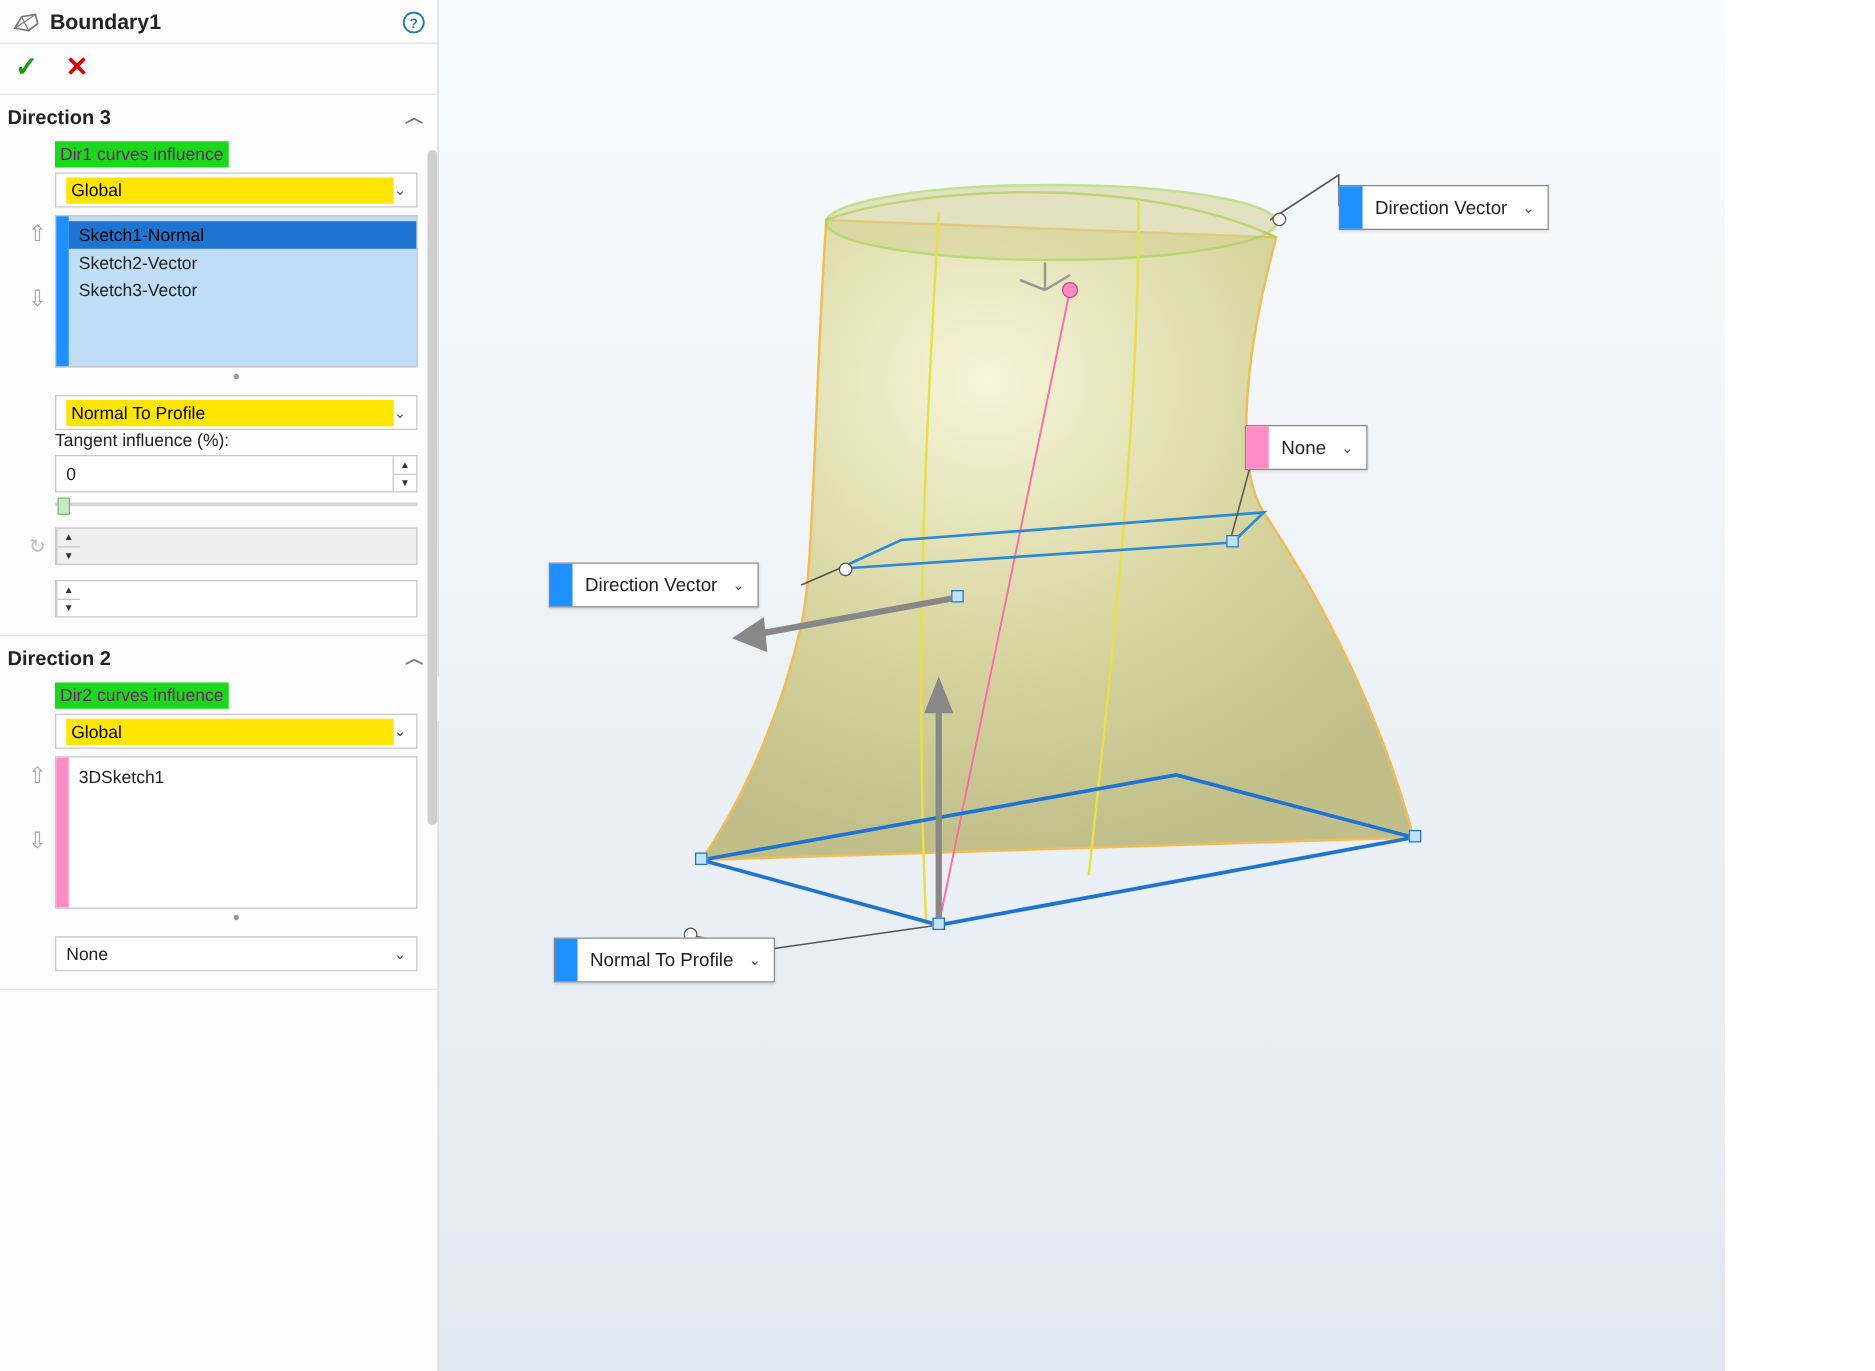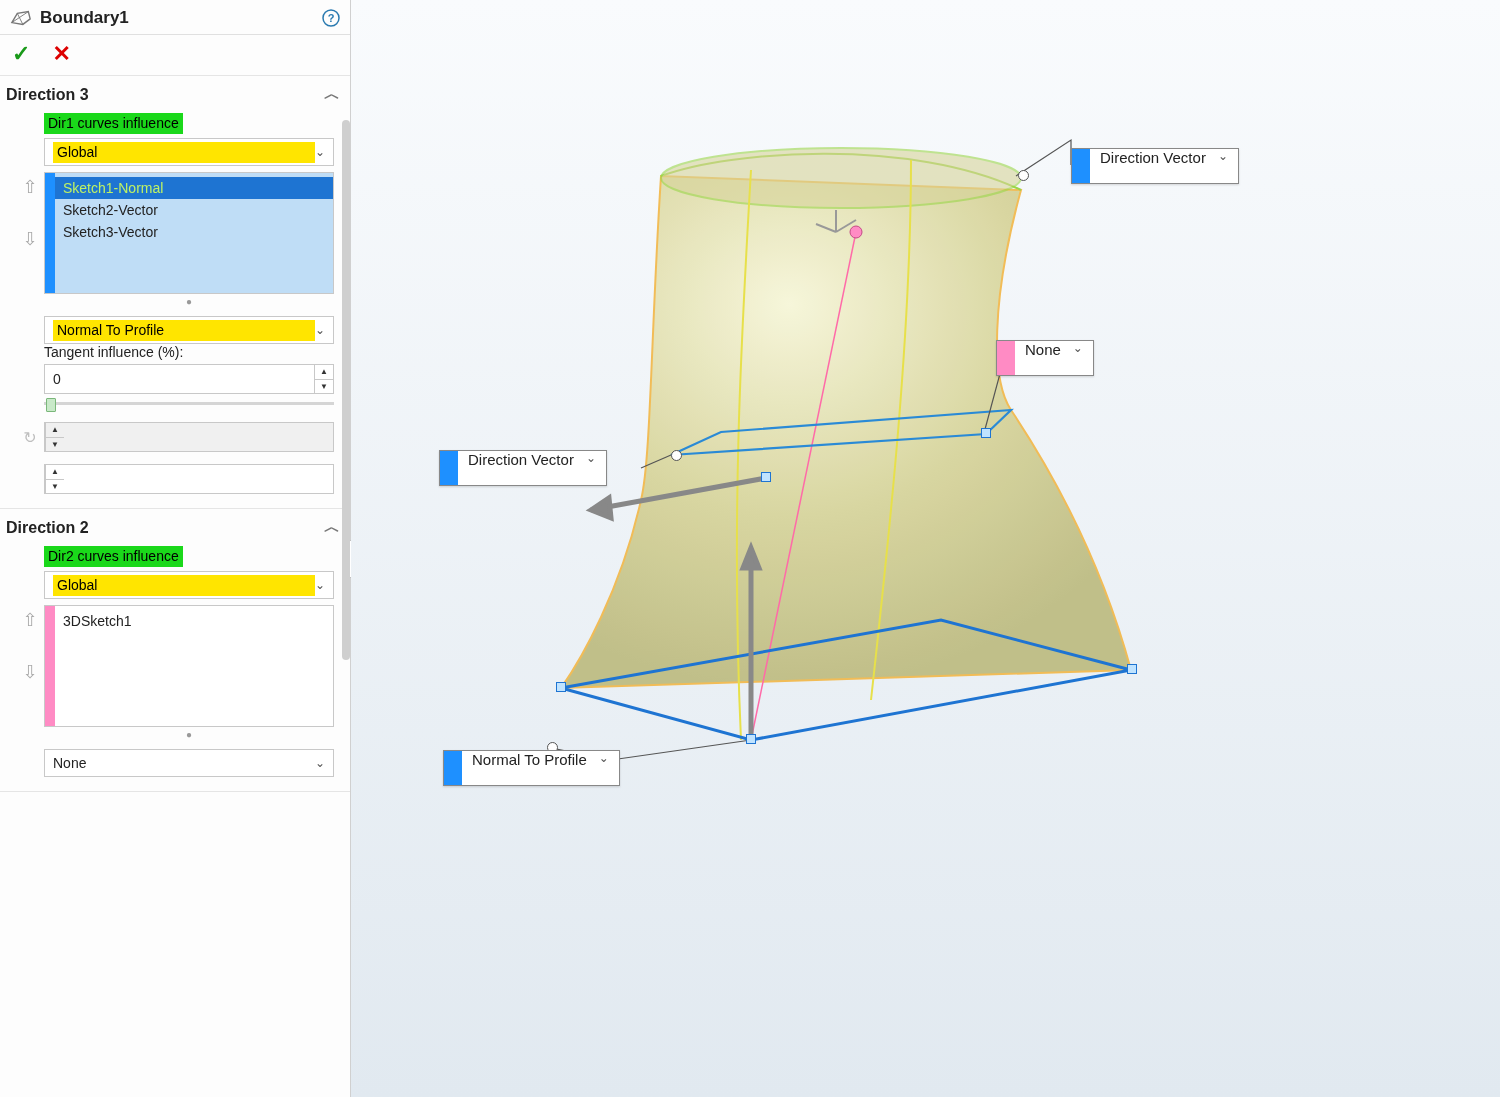--- a/index.html
+++ b/index.html
@@ -1,60 +1,60 @@
 <!DOCTYPE html>
 <html><head>
 <meta charset="utf-8">
 <style>
 html,body{margin:0;padding:0;font-family:"Segoe UI",Arial,sans-serif;font-size:14px;color:#222;background:#fff;height:100%;width:100%;overflow:hidden}
-.app{display:flex;height:1097px;width:1500px;position:relative;background:linear-gradient(#f6f9fc,#e4ecf3)}
+.app{display:flex;height:1097px;width:1380px;position:relative;background:linear-gradient(#f6f9fc,#e4ecf3)}
 .panel{width:350px;background:#fdfdfd;border-right:1px solid #d0d0d0;display:flex;flex-direction:column;overflow:hidden;position:relative}
 .panel-header{display:flex;align-items:center;padding:8px 10px 6px 10px;border-bottom:1px solid #e0e0e0}
 .feat-icon{width:22px;height:18px;margin-right:8px;position:relative}
 .feat-icon svg{width:100%;height:100%}
 .feat-title{font-weight:700;font-size:17px;flex:1}
 .help-icon{width:18px;height:18px;color:#2a7ab0;cursor:pointer}
 .ok-cancel{display:flex;gap:22px;padding:8px 12px 10px 12px;border-bottom:1px solid #e5e5e5}
 .ok-btn{color:#1a9a1a;font-size:22px;line-height:1;cursor:pointer;font-weight:900}
 .cancel-btn{color:#d00;font-size:22px;line-height:1;cursor:pointer;font-weight:900}
 .section{border-bottom:1px solid #e5e5e5}
 .sec-head{display:flex;align-items:center;padding:8px 10px 4px 6px;font-weight:700;font-size:16px;cursor:pointer}
 .sec-head .chev{margin-left:auto;color:#777}
 .sec-body{padding:4px 16px 14px 16px}
-.hl-green{background:#1ad81a;color:#000000;padding:0 4px 1px 4px;display:inline-block;line-height:20px}
+.hl-green{background:#1ad81a;color:#701a75;padding:0 4px 1px 4px;display:inline-block;line-height:20px}
 .hl-yellow{background:#ffe500;color:#000;padding:0 4px 1px 4px;display:inline-block;line-height:20px}
 .dropdown{display:flex;align-items:center;border:1px solid #c8c8c8;background:#fff;height:26px;padding:0 8px;margin-top:4px;cursor:pointer}
 .dropdown .val{flex:1}
 .dropdown .arr{color:#555;font-size:12px}
 .listwrap{display:flex;margin-top:6px}
 .arrows{display:flex;flex-direction:column;gap:30px;width:28px;align-items:center;padding-top:4px;color:#a9a9a9}
 .arrows .up,.arrows .dn{font-size:18px;cursor:pointer}
 .listbox{flex:1;border:1px solid #c8c8c8;background:#bfddf6;min-height:120px;display:flex}
 .listbox .bar{width:10px;background:#1e90ff}
 .listbox-pink .bar{background:#ff8bc4}
 .listbox-pink{background:#fff}
 .listbox .items{flex:1;padding:4px 0}
 .listbox .item{padding:3px 8px;cursor:pointer}
-.listbox .item.sel{background:#1e74d2;color:#bef264}
+.listbox .item.sel{background:#1e74d2;color:#000000}
 .scroll-dot{height:10px;display:flex;justify-content:center;align-items:center;color:#999;font-size:10px;margin-top:2px}
 .row-label{margin-top:0;margin-bottom:2px}
 .spinrow{display:flex;align-items:center;margin-top:4px}
 .spinrow .leadicon{width:28px;text-align:center;color:#bfbfbf;font-size:16px}
 .spin{flex:1;display:flex;border:1px solid #c8c8c8;height:28px;background:#fff}
 .spin.disabled{background:#f0f0f0;color:#9a9a9a}
 .spin .sval{flex:1;padding:0 8px;display:flex;align-items:center}
 .spin .btns{width:18px;display:flex;flex-direction:column;border-left:1px solid #c8c8c8}
 .spin .btns span{flex:1;display:flex;align-items:center;justify-content:center;font-size:8px;cursor:pointer;color:#333}
 .spin .btns span:first-child{border-bottom:1px solid #c8c8c8}
 .slider{height:10px;margin-top:4px;position:relative}
 .slider .track{position:absolute;left:0;right:0;top:4px;height:3px;background:#d5d5d5}
 .slider .thumb{position:absolute;left:2px;top:0;width:8px;height:12px;background:#c8e9c8;border:1px solid #7ab77a;border-radius:1px}
 .viewport{flex:1;position:relative;background:linear-gradient(#f9fbfd,#e1e9f0)}
 .vscroll{position:absolute;right:-11px;top:120px;bottom:40px;width:8px;background:#cfcfcf;border-radius:4px;left:342px;right:auto;height:540px}
-.callout{position:absolute;display:flex;background:#fff;border:1px solid #888;height:34px;box-shadow:0 1px 2px rgba(0,0,0,.15)}
+.callout{position:absolute;display:flex;align-items:center;background:#fff;border:1px solid #888;height:34px;box-shadow:0 1px 2px rgba(0,0,0,.15)}
 .callout .tag{width:18px;align-self:stretch}
 .callout .tag-blue{background:#1e90ff}
 .callout .tag-pink{background:#ff8bc4}
 .callout .lbl{padding:0 12px 0 10px;font-size:15px}
 .callout .arr{padding:0 10px 0 0;color:#555;font-size:12px}
 .leader{position:absolute;stroke:#555;stroke-width:1.2;fill:none}
 .node{position:absolute;width:9px;height:9px;border:1px solid #555;background:#fff;border-radius:50%}
 .sq{position:absolute;width:8px;height:8px;border:1.5px solid #1e74d2;background:#bfe3ff}
 .collapse-tab{position:absolute;left:350px;top:540px;width:14px;height:36px;background:#fff;border:1px solid #c0c0c0;border-left:none;border-radius:0 4px 4px 0;display:flex;align-items:center;justify-content:center;color:#999;font-size:10px;cursor:pointer}
 svg.shape{position:absolute;left:0;top:0;overflow:visible}

